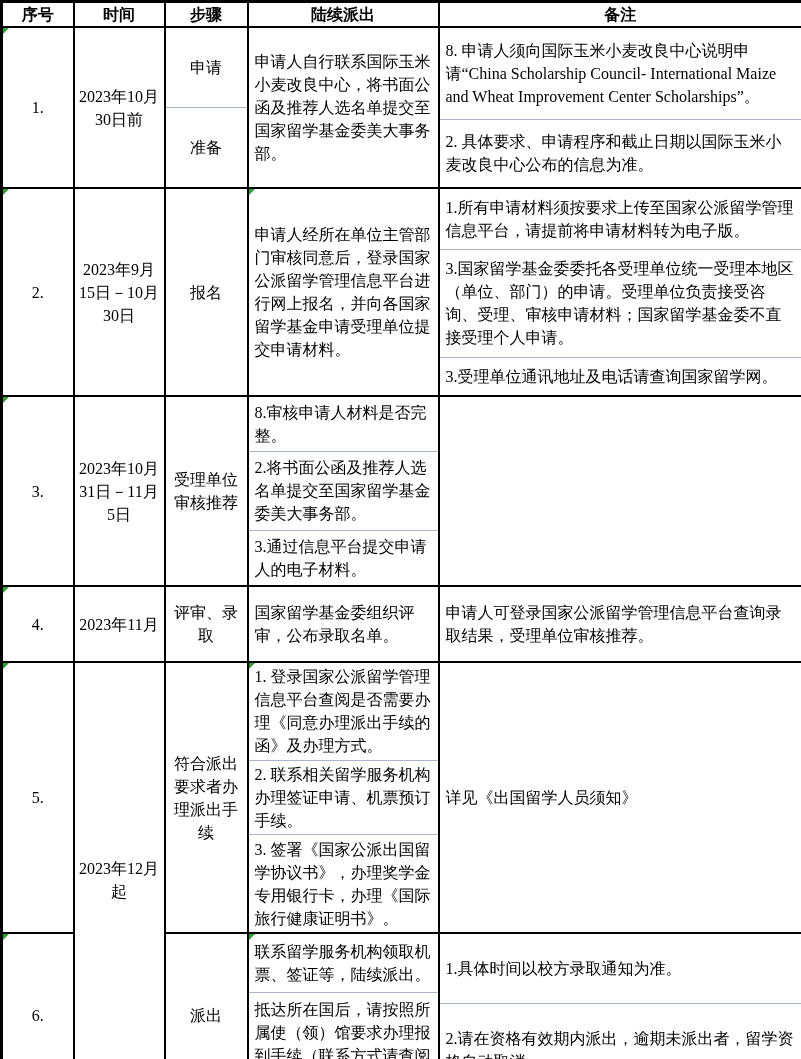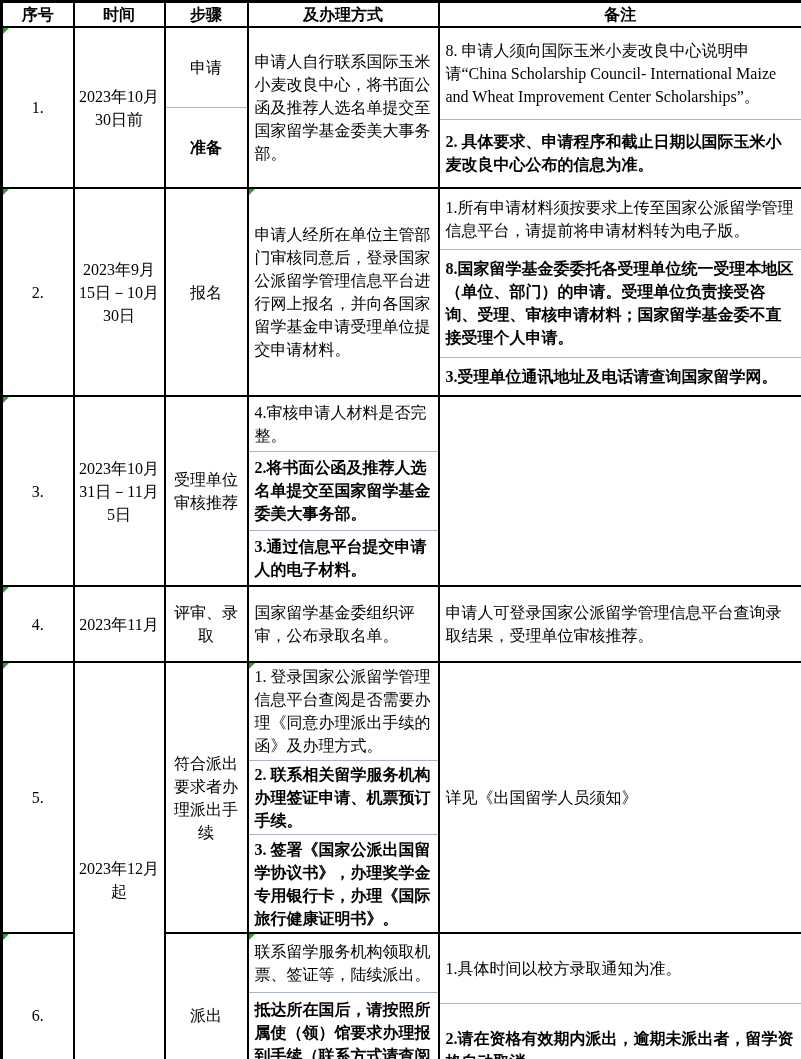--- a/index.html
+++ b/index.html
@@ -36,21 +36,21 @@
   tr.r5 td{height:265px}
   tr.r6 td{height:158px}
   td.center{text-align:center;padding:2px 3px;}
   .stack{
     display:flex;flex-direction:column;height:100%;box-sizing:border-box;
   }
   .para{
     flex:1 0 auto;display:flex;flex-direction:column;justify-content:center;
     padding:2px 6px;box-sizing:border-box;text-align:left;
   }
-  .para + .para{border-top:1px solid var(--separator);font-weight:bold;}
+  .para + .para{border-top:1px solid var(--separator);}
   .para.centered{align-items:center;text-align:right;padding:2px 2px;}
   td.flag::before{
     content:"";position:absolute;top:0;left:0;width:0;height:0;
     border-top:6px solid var(--flag-green);border-right:6px solid transparent;
   }
 </style>
 </head>
 <body>
 
 <table>
@@ -59,21 +59,21 @@
       <col class="c2">
       <col class="c3">
       <col class="c4">
       <col class="c5">
   </colgroup>
   <thead>
     <tr>
       <th>序号</th>
       <th>时间</th>
       <th>步骤</th>
-      <th>及办理方式</th>
+      <th>陆续派出</th>
       <th>备注</th>
     </tr>
   </thead>
   <tbody>
 
     <tr class="r1">
       <td class="center flag">1.</td>
       <td class="center">2023年10月30日前</td>
       <td>
         <div class="stack">
@@ -99,33 +99,33 @@
       <td class="center">2023年9月15日－10月30日</td>
       <td class="center">报名</td>
       <td class="flag">
         <div class="stack">
           <div class="para">申请人经所在单位主管部门审核同意后，登录国家公派留学管理信息平台进行网上报名，并向各国家留学基金申请受理单位提交申请材料。</div>
         </div>
       </td>
       <td>
         <div class="stack">
           <div class="para">1.所有申请材料须按要求上传至国家公派留学管理信息平台，请提前将申请材料转为电子版。</div>
-          <div class="para">8.国家留学基金委委托各受理单位统一受理本地区（单位、部门）的申请。受理单位负责接受咨询、受理、审核申请材料；国家留学基金委不直接受理个人申请。</div>
+          <div class="para">3.国家留学基金委委托各受理单位统一受理本地区（单位、部门）的申请。受理单位负责接受咨询、受理、审核申请材料；国家留学基金委不直接受理个人申请。</div>
           <div class="para">3.受理单位通讯地址及电话请查询国家留学网。</div>
         </div>
       </td>
     </tr>
 
     <tr class="r3">
       <td class="center flag">3.</td>
       <td class="center">2023年10月31日－11月5日</td>
       <td class="center">受理单位审核推荐</td>
       <td>
         <div class="stack">
-          <div class="para">4.审核申请人材料是否完整。</div>
+          <div class="para">8.审核申请人材料是否完整。</div>
           <div class="para">2.将书面公函及推荐人选名单提交至国家留学基金委美大事务部。</div>
           <div class="para">3.通过信息平台提交申请人的电子材料。</div>
         </div>
       </td>
       <td></td>
     </tr>
 
     <tr class="r4">
       <td class="center flag">4.</td>
       <td class="center">2023年11月</td>

